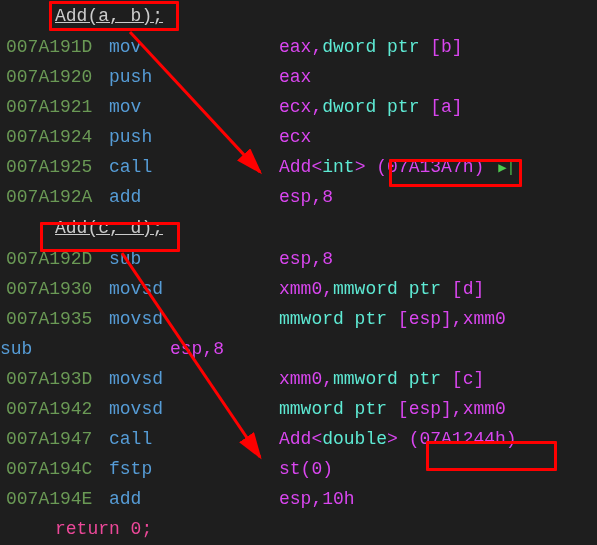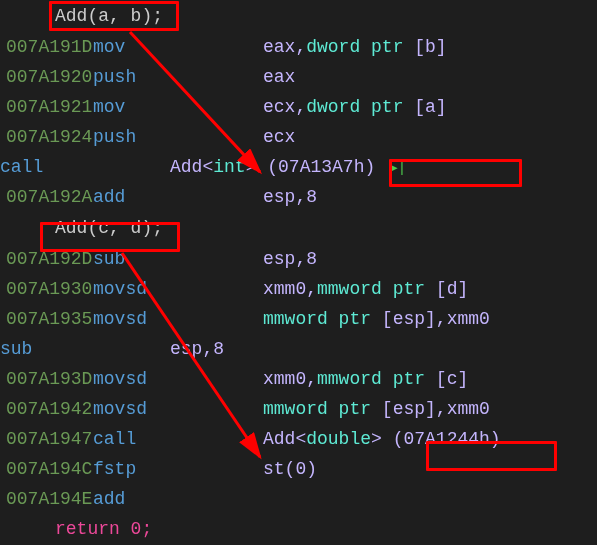--- a/index.html
+++ b/index.html
@@ -12,31 +12,32 @@
     overflow: hidden;
     position: relative;
     color: #bbb;
   }
   .line {
     display: flex;
     height: 30px;
     align-items: center;
     white-space: pre;
   }
-  .addr { color: #6a9955; width: 93px; padding-left: 6px; flex-shrink:0; }
+  .addr { color: #6a9955; width: 109px; padding-left: 6px; flex-shrink:0; }
   .mnemonic { color: #569cd6; width: 170px; flex-shrink:0; }
   .operands { color: #b5cea8; flex: 1; display:flex; align-items:center;}
   .op-blue { color: #5eead4; }
-  .op-green { color: #c4b5fd; }
+  .op-green { color: #d946ef; }
   .source-line {
     color: #cccccc;
     padding-left: 55px;
     height: 32px;
     display: flex;
     align-items: center;
+    text-decoration: underline;
   }
   .red-box {
     position: absolute;
     border: 3px solid #ff0000;
     pointer-events: none;
     border-radius: 1px;
   }
   .arrow {
     position: absolute;
     pointer-events: none;
@@ -58,34 +59,34 @@
 <body>
 
 <div id="content">
     <div class="source-line">
       <span>Add(a, b);</span>
     </div>
     <div class="line"><span class="addr">007A191D</span><span class="mnemonic">mov</span><span class="operands"><span class="op-green">eax,</span><span class="op-blue">dword ptr </span><span class="op-green">[b]</span></span></div>
     <div class="line"><span class="addr">007A1920</span><span class="mnemonic">push</span><span class="operands"><span class="op-green">eax</span><span class="op-blue"></span><span class="op-green"></span></span></div>
     <div class="line"><span class="addr">007A1921</span><span class="mnemonic">mov</span><span class="operands"><span class="op-green">ecx,</span><span class="op-blue">dword ptr </span><span class="op-green">[a]</span></span></div>
     <div class="line"><span class="addr">007A1924</span><span class="mnemonic">push</span><span class="operands"><span class="op-green">ecx</span><span class="op-blue"></span><span class="op-green"></span></span></div>
-    <div class="line"><span class="mnemonic">call</span><span class="operands"><span class="op-green">Add&lt;</span><span class="op-blue">int</span><span class="op-green">&gt; (07A13A7h)</span><span class="run-marker">▶|</span></span></div>
+    <div class="line"><span class="addr">007A1925</span><span class="mnemonic">call</span><span class="operands"><span class="op-green">Add&lt;</span><span class="op-blue">int</span><span class="op-green">&gt; (07A13A7h)</span><span class="run-marker">▶|</span></span></div>
     <div class="line"><span class="addr">007A192A</span><span class="mnemonic">add</span><span class="operands"><span class="op-green">esp,8</span><span class="op-blue"></span><span class="op-green"></span></span></div>
     <div class="source-line">
       <span>Add(c, d);</span>
     </div>
     <div class="line"><span class="addr">007A192D</span><span class="mnemonic">sub</span><span class="operands"><span class="op-green">esp,8</span><span class="op-blue"></span><span class="op-green"></span></span></div>
     <div class="line"><span class="addr">007A1930</span><span class="mnemonic">movsd</span><span class="operands"><span class="op-green">xmm0,</span><span class="op-blue">mmword ptr </span><span class="op-green">[d]</span></span></div>
     <div class="line"><span class="addr">007A1935</span><span class="mnemonic">movsd</span><span class="operands"><span class="op-green"></span><span class="op-blue">mmword ptr </span><span class="op-green">[esp],xmm0</span></span></div>
     <div class="line"><span class="mnemonic">sub</span><span class="operands"><span class="op-green">esp,8</span><span class="op-blue"></span><span class="op-green"></span></span></div>
     <div class="line"><span class="addr">007A193D</span><span class="mnemonic">movsd</span><span class="operands"><span class="op-green">xmm0,</span><span class="op-blue">mmword ptr </span><span class="op-green">[c]</span></span></div>
     <div class="line"><span class="addr">007A1942</span><span class="mnemonic">movsd</span><span class="operands"><span class="op-green"></span><span class="op-blue">mmword ptr </span><span class="op-green">[esp],xmm0</span></span></div>
     <div class="line"><span class="addr">007A1947</span><span class="mnemonic">call</span><span class="operands"><span class="op-green">Add&lt;</span><span class="op-blue">double</span><span class="op-green">&gt; (07A1244h)</span></span></div>
     <div class="line"><span class="addr">007A194C</span><span class="mnemonic">fstp</span><span class="operands"><span class="op-green">st(0)</span><span class="op-blue"></span><span class="op-green"></span></span></div>
-    <div class="line"><span class="addr">007A194E</span><span class="mnemonic">add</span></div>
+    <div class="line"><span class="addr">007A194E</span><span class="mnemonic">add</span><span class="operands"><span class="op-green">esp,10h</span><span class="op-blue"></span><span class="op-green"></span></span></div>
     <div class="return-line">
       <span>return 0;</span>
     </div>
   </div>
 
 <div class="red-box" style="left:49px; top:1px; width:130px; height:30px;"></div>
 <div class="red-box" style="left:389px; top:159px; width:133px; height:28px;"></div>
 <div class="red-box" style="left:40px; top:222px; width:140px; height:30px;"></div>
 <div class="red-box" style="left:426px; top:441px; width:131px; height:30px;"></div>
 

